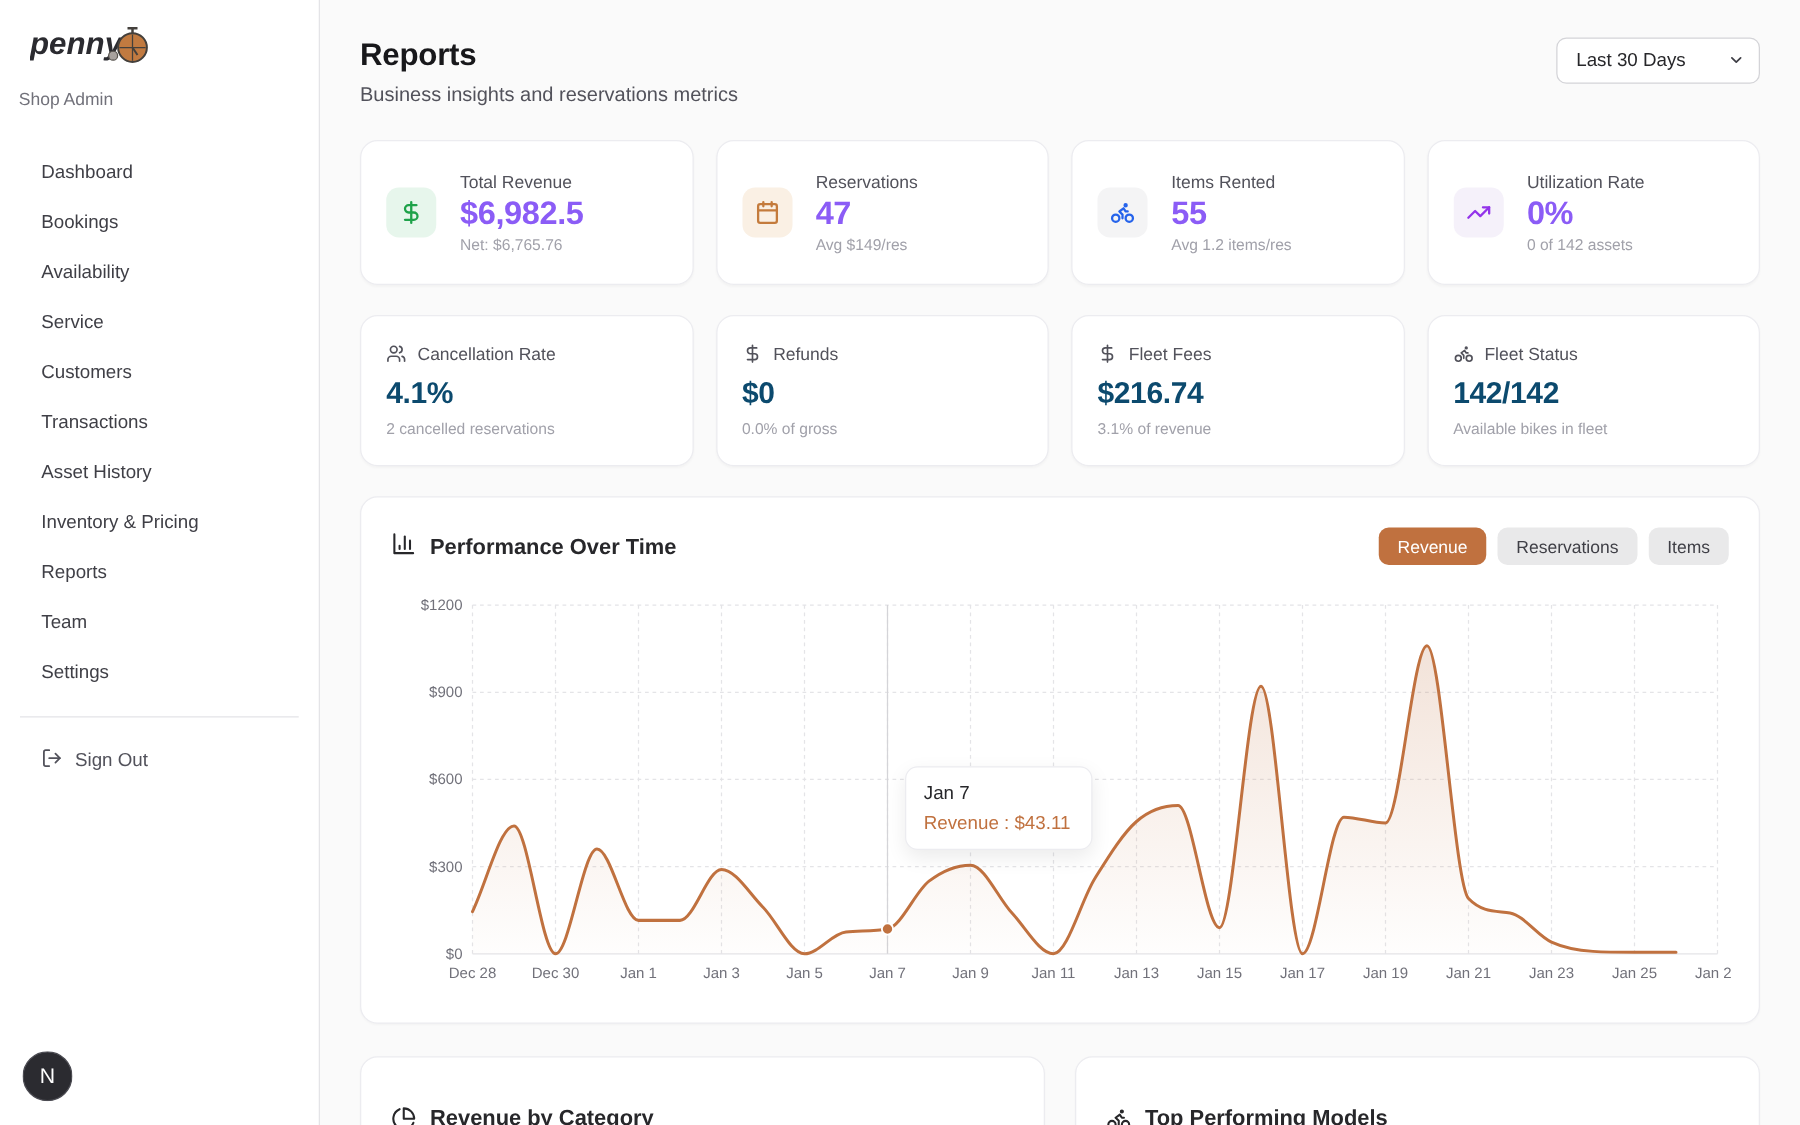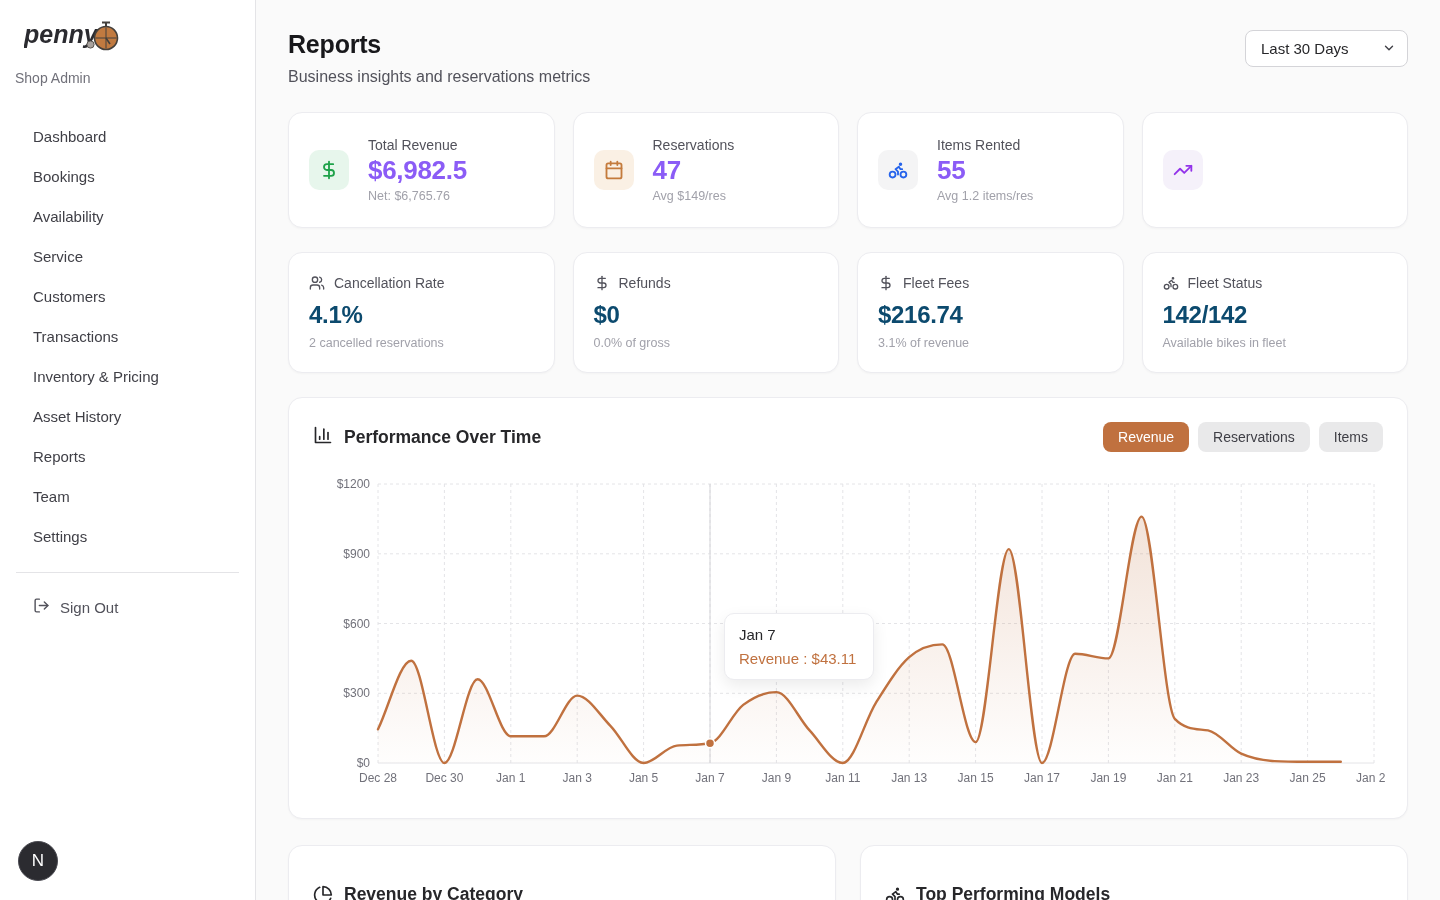--- a/index.html
+++ b/index.html
@@ -77,22 +77,22 @@
     </svg>
   </div>
   <div class="brand-sub">Shop Admin</div>
   <nav class="sidenav" id="sidenav">
       <div class="nav-item">Dashboard</div>
       <div class="nav-item">Bookings</div>
       <div class="nav-item">Availability</div>
       <div class="nav-item">Service</div>
       <div class="nav-item">Customers</div>
       <div class="nav-item">Transactions</div>
+      <div class="nav-item">Asset History</div>
       <div class="nav-item">Inventory &amp; Pricing</div>
-      <div class="nav-item">Asset History</div>
       <div class="nav-item">Reports</div>
       <div class="nav-item">Team</div>
       <div class="nav-item">Settings</div>
     </nav>
   <hr class="side-divider">
   <div class="signout">
     <span id="signout-icon"><svg width="17" height="17" viewBox="0 0 24 24" fill="none" stroke="#52525b" stroke-width="2" stroke-linecap="round" stroke-linejoin="round">
           <path d="M9 21H5a2 2 0 0 1-2-2V5a2 2 0 0 1 2-2h4"></path>
           <polyline points="16 17 21 12 16 7"></polyline>
           <line x1="21" y1="12" x2="9" y2="12"></line>
@@ -165,20 +165,25 @@
           <div class="stat-value">55</div>
           <div class="stat-sub">Avg 1.2 items/res</div>
         </div>
       </article>
       <article class="card stat-card">
         <div class="stat-iconbox" style="background:#f5f1fa">
           <svg width="20" height="20" viewBox="0 0 24 24" fill="none" stroke="#9333ea" stroke-width="2.2" stroke-linecap="round" stroke-linejoin="round">
             <polyline points="22 7 13.5 15.5 8.5 10.5 2 17"></polyline>
             <polyline points="16 7 22 7 22 13"></polyline>
           </svg>
+        </div>
+        <div>
+          <div class="stat-label">Utilization Rate</div>
+          <div class="stat-value">0%</div>
+          <div class="stat-sub">0 of 142 assets</div>
         </div>
       </article>
     </div>
   <div class="stats-grid" id="stats-row2">
       <article class="card stat-card2">
         <div class="stat2-head">
           <svg width="16" height="16" viewBox="0 0 24 24" fill="none" stroke="#52525b" stroke-width="2" stroke-linecap="round" stroke-linejoin="round">
             <path d="M16 21v-2a4 4 0 0 0-4-4H6a4 4 0 0 0-4 4v2"></path>
             <circle cx="9" cy="7" r="4"></circle>
             <path d="M22 21v-2a4 4 0 0 0-3-3.87"></path>

